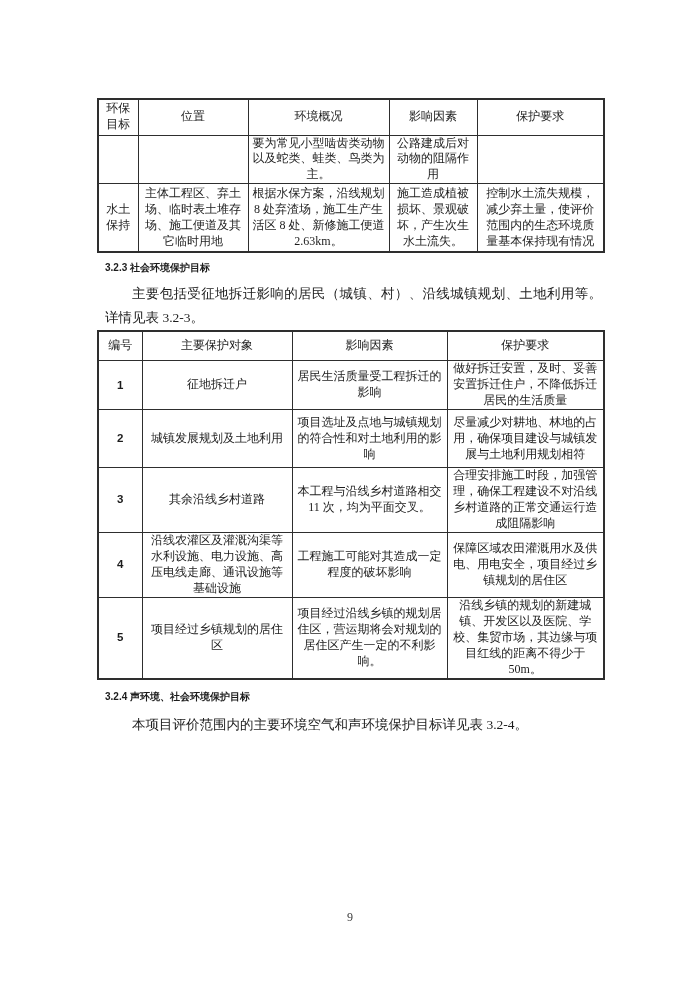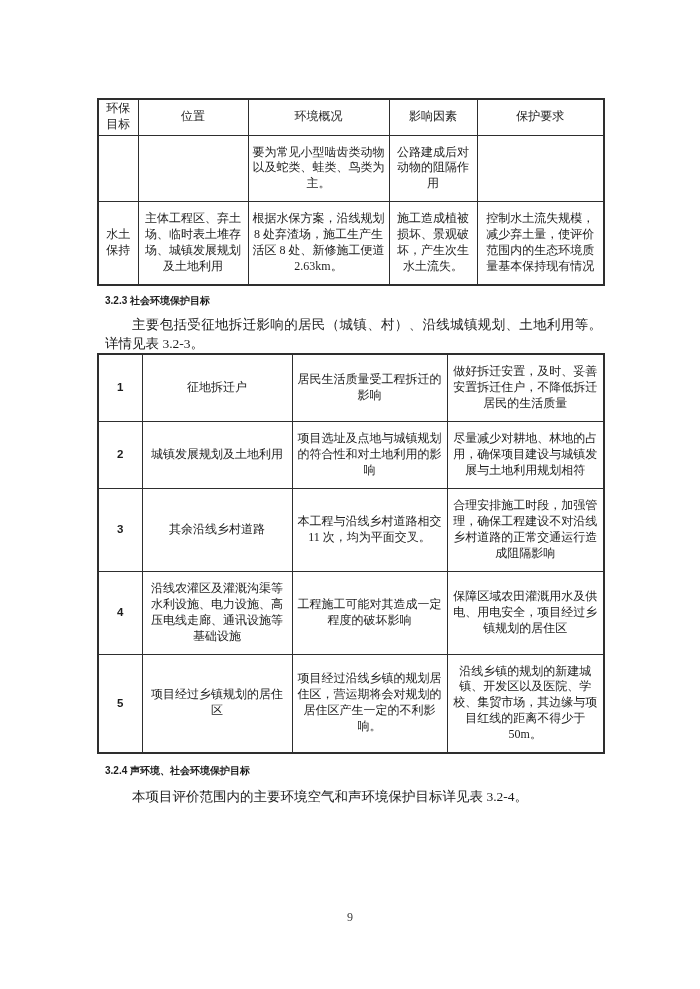--- a/index.html
+++ b/index.html
@@ -5,21 +5,21 @@
   html,body{margin:0;padding:0;}
   body{
     width:700px;height:989px;background:#ffffff;position:relative;
     font-family:"Liberation Serif", serif;color:#1c1c1c;
     -webkit-font-smoothing:antialiased;
   }
   .content{position:absolute;left:97px;top:98px;width:506px;}
   table{border-collapse:collapse;table-layout:fixed;width:506px;border:2px solid #2e2e2e;}
   th,td{
     border:1px solid #2e2e2e;font-weight:normal;font-size:12px;line-height:1.33;
-    text-align:center;vertical-align:middle;padding:9px 3px;overflow:hidden;
+    text-align:center;vertical-align:middle;padding:0 3px;overflow:hidden;
   }
   
   #table1 tr:nth-child(1){height:36px;}
   #table1 tr:nth-child(2){height:46px;}
   #table1 tr:nth-child(3){height:68px;}
   #table1 tr > *:first-child{padding:0 6px;}
   
   #table2 tr:nth-child(1){height:30px;}
   #table2 tr:nth-child(2){height:44px;}
   #table2 tr:nth-child(3){height:58px;}
@@ -28,21 +28,21 @@
   #table2 tr:nth-child(6){height:56px;}
   #table2 td:first-child{
     font-family:"Liberation Sans", sans-serif;font-weight:bold;font-size:11.5px;
   }
   .sec-heading{
     font-family:"Liberation Sans", sans-serif;font-weight:bold;font-size:10px;
     margin:6px 0 0 8px;line-height:17px;
   }
   .sec-heading.second{margin-top:8px;}
   .para{
-    font-size:13.5px;line-height:19px;text-indent:27px;
+    font-size:13.5px;line-height:24px;text-indent:27px;
     margin:6px 0 0 8px;width:497px;text-align:justify;
   }
   .para.second{margin-top:8px;}
   .caption{
     font-family:"Liberation Sans", sans-serif;font-weight:bold;font-size:12.5px;
     text-align:center;margin:9px 0 6px 0;line-height:16px;
   }
   #table2{margin-top:0;}
   .pagenum{
     position:absolute;top:910px;left:0;width:700px;text-align:center;
@@ -72,41 +72,47 @@
     </tr>
     <tr>
       <td></td>
       <td></td>
       <td>要为常见小型啮齿类动物以及蛇类、蛙类、鸟类为主。</td>
       <td>公路建成后对动物的阻隔作用</td>
       <td></td>
     </tr>
     <tr>
       <td>水土保持</td>
-      <td>主体工程区、弃土场、临时表土堆存场、城镇发展规划及土地利用</td>
+      <td>主体工程区、弃土场、临时表土堆存场、施工便道及其它临时用地</td>
       <td>根据水保方案，沿线规划 8 处弃渣场，施工生产生活区 8 处、新修施工便道 2.63km。</td>
       <td>施工造成植被损坏、景观破坏，产生次生水土流失。</td>
       <td>控制水土流失规模，减少弃土量，使评价范围内的生态环境质量基本保持现有情况</td>
     </tr>
   </tbody>
     </table>
 
   <div class="sec-heading">3.2.3 社会环境保护目标</div>
 
   <div class="para">主要包括受征地拆迁影响的居民（城镇、村）、沿线城镇规划、土地利用等。详情见表 3.2-3。</div>
 
 
   <table id="table2">
     <colgroup>
       <col style="width:44px">
         <col style="width:150px">
         <col style="width:155px">
         <col style="width:157px">
     </colgroup>
     <tbody>
+        <tr>
+      <th>编号</th>
+      <th>主要保护对象</th>
+      <th>影响因素</th>
+      <th>保护要求</th>
+    </tr>
     <tr>
       <td>1</td>
       <td>征地拆迁户</td>
       <td>居民生活质量受工程拆迁的影响</td>
       <td>做好拆迁安置，及时、妥善安置拆迁住户，不降低拆迁居民的生活质量</td>
     </tr>
     <tr>
       <td>2</td>
       <td>城镇发展规划及土地利用</td>
       <td>项目选址及点地与城镇规划的符合性和对土地利用的影响</td>

